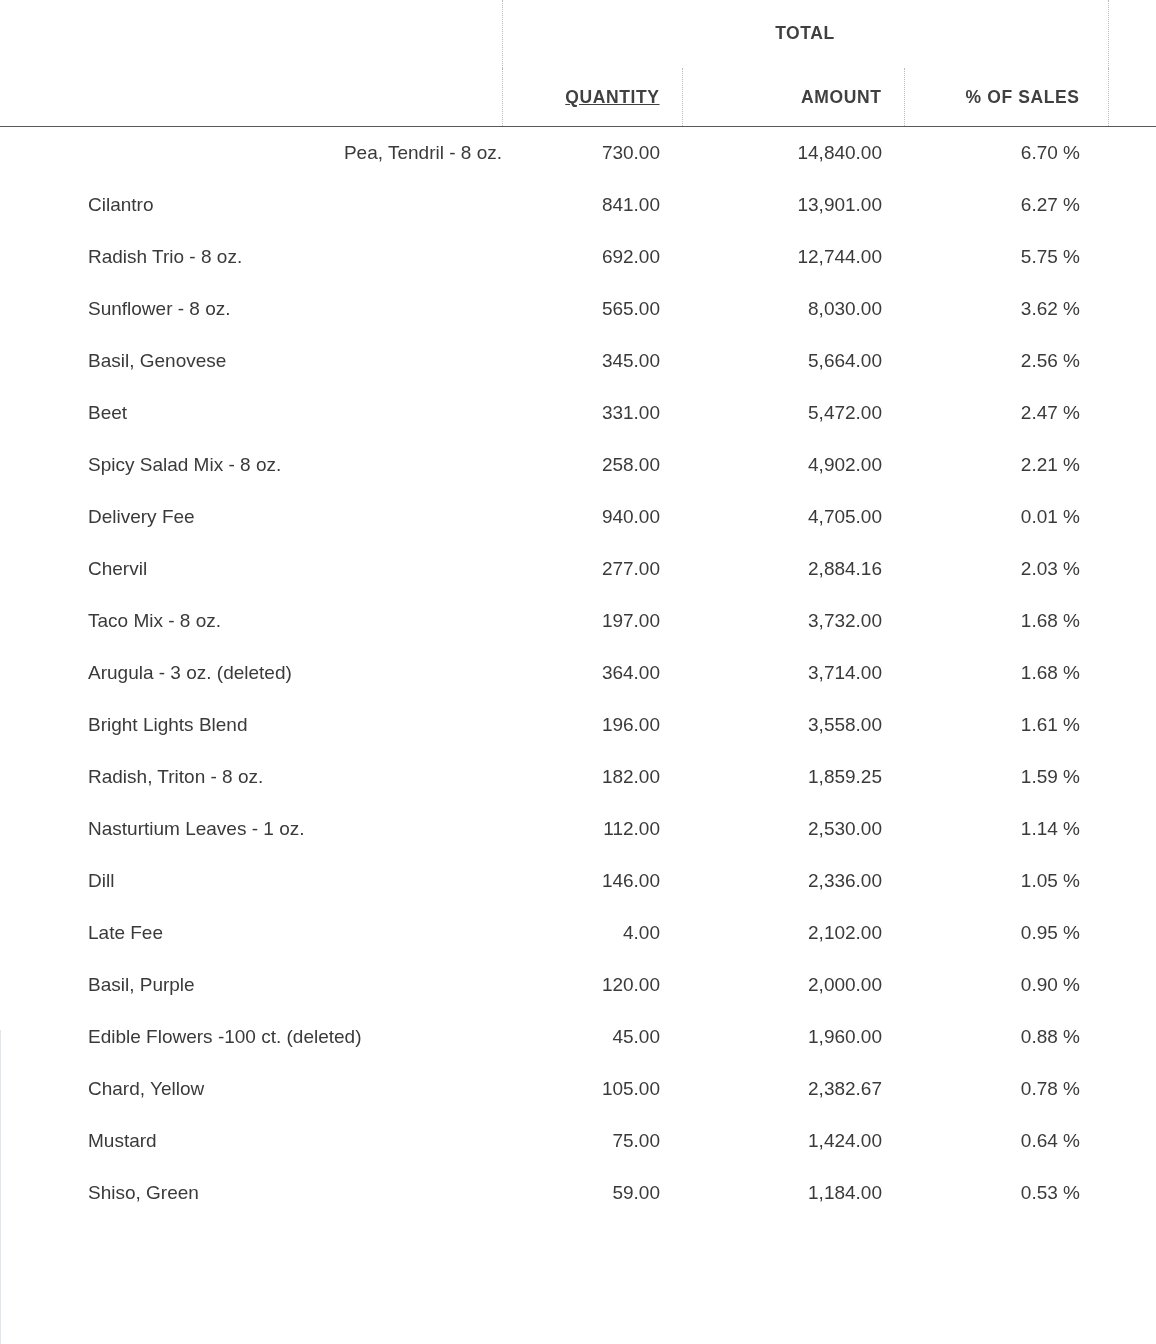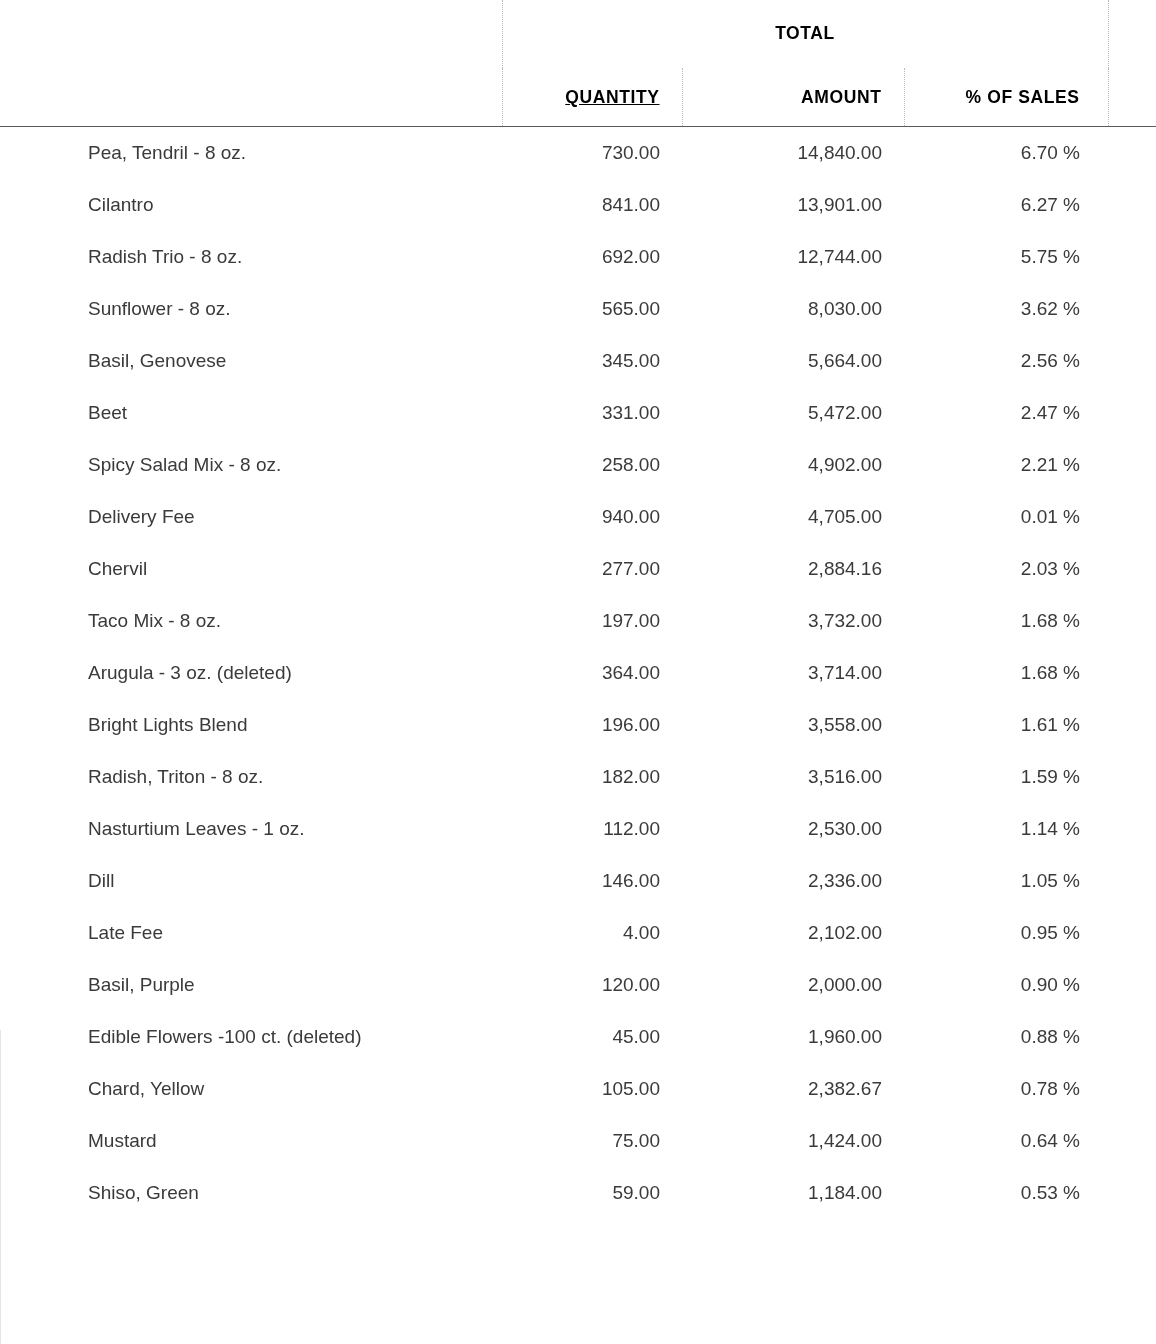--- a/index.html
+++ b/index.html
@@ -44,21 +44,21 @@
   col.c-qty     { width: 180px; }
   col.c-amt     { width: 222px; }
   col.c-pct     { width: 204px; }
   col.c-pad     { width: 48px; }
 
   
   thead th {
     font-weight: bold;
     font-size: 17.5px;
     letter-spacing: 0.6px;
-    color: #000000;
+    color: #404040;
     padding: 0;
     vertical-align: bottom;
   }
 
   .tot-spacer { height: 68px; }
 
   .total-label {
     text-align: center;
     height: 68px;
     vertical-align: middle;
@@ -110,21 +110,21 @@
   }
   td.num {
     text-align: right;
     padding-right: 22px;
     font-variant-numeric: tabular-nums;
   }
   td.num.pct {
     padding-right: 28px;
   }
   td.pad { }
-  tbody tr:first-child td { padding-top: 0; }
+  tbody tr:first-child td { padding-top: 0; text-align: right; }
 </style>
 </head>
 <body>
 
 <div class="report">
 
   <div class="left-edge-rule"></div>
 
   <table class="sales-table">
     <colgroup>
@@ -231,21 +231,21 @@
         <tr>
           <td class="item">Bright Lights Blend</td>
           <td class="num qty">196.00</td>
           <td class="num amt">3,558.00</td>
           <td class="num pct">1.61 %</td>
           <td class="pad"></td>
         </tr>
         <tr>
           <td class="item">Radish, Triton - 8 oz.</td>
           <td class="num qty">182.00</td>
-          <td class="num amt">3,516.00</td>
+          <td class="num amt">1,859.25</td>
           <td class="num pct">1.59 %</td>
           <td class="pad"></td>
         </tr>
         <tr>
           <td class="item">Nasturtium Leaves - 1 oz.</td>
           <td class="num qty">112.00</td>
           <td class="num amt">2,530.00</td>
           <td class="num pct">1.14 %</td>
           <td class="pad"></td>
         </tr>

